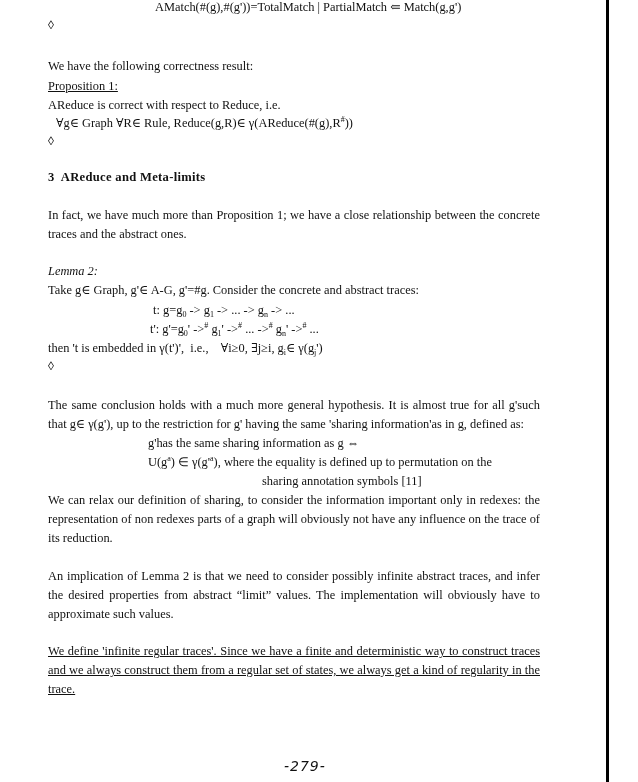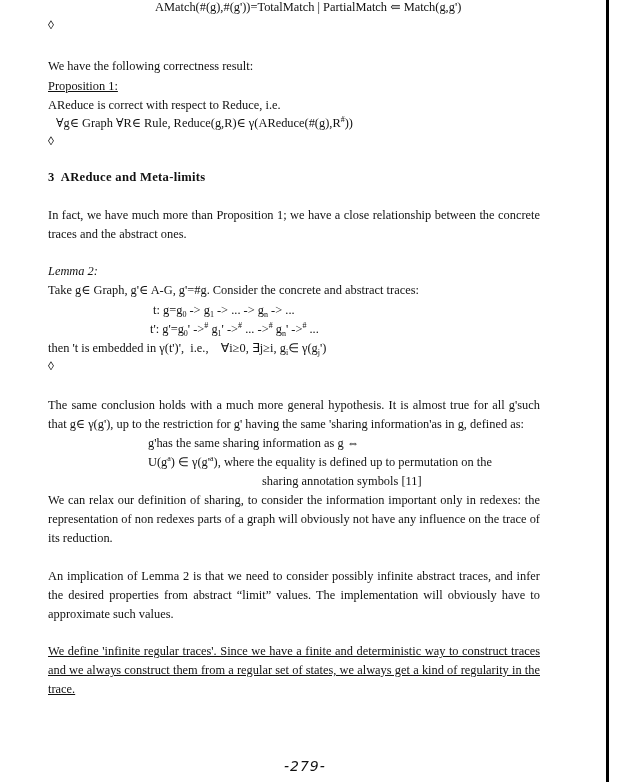--- a/index.html
+++ b/index.html
@@ -36,21 +36,21 @@
   <span>3</span>&nbsp;
   <span>AReduce and Meta-limits</span>
 </div>
 
 <div class="just" style="top:206px;">In fact, we have much more than Proposition 1; we have a close relationship between the concrete traces and the abstract ones.</div>
 
 <div class="line italic" style="left:48px; top:262px;">Lemma 2:</div>
 <div class="line" style="left:48px; top:281px;">Take g∈ Graph,  g'∈ A-G, g'=#g. Consider the concrete and abstract traces:</div>
 <div class="line" style="left:153px; top:301px;">t: g=g<sub>0</sub> -&gt; g<sub>1</sub> -&gt; ... -&gt; g<sub>n</sub> -&gt; ...</div>
 <div class="line" style="left:150px; top:320px;">t': g'=g<sub>0</sub>' -&gt;<sup>#</sup> g<sub>1</sub>' -&gt;<sup>#</sup> ... -&gt;<sup>#</sup> g<sub>n</sub>' -&gt;<sup>#</sup> ...</div>
-<div class="line" style="left:48px; top:339px;font-family:Liberation Serif, serif;">then 't is embedded in γ(t')',&nbsp; i.e.,&nbsp;&nbsp;&nbsp; ∀i≥0, ∃j≥i, g<sub>i</sub>∈ γ(g<sub>j</sub>')</div>
+<div class="line" style="left:48px; top:339px;">then 't is embedded in γ(t')',&nbsp; i.e.,&nbsp;&nbsp;&nbsp; ∀i≥0, ∃j≥i, g<sub>i</sub>∈ γ(g<sub>j</sub>')</div>
 <div class="line diamond" style="left:48px; top:357px;">◊</div>
 
 <div class="just" style="top:396px;">The same conclusion holds with a much more general hypothesis. It is almost true for all g'such that g∈ γ(g'), up to the restriction for g' having the same 'sharing information'as in g, defined as:</div>
 <div class="line" style="left:148px; top:434px;text-align:center;">g'has the same sharing information as g ⇔</div>
 <div class="line" style="left:148px; top:453px;font-family:Liberation Serif, serif;">U(g<sup>a</sup>) ∈ γ(g'<sup>a</sup>), where the equality is defined up to permutation on the</div>
 <div class="line" style="left:262px; top:472px;">sharing annotation symbols [11]</div>
 
 <div class="just" style="top:491px;">We can relax our definition of sharing, to consider the information important only in redexes: the representation of non redexes parts of a graph will obviously not have any influence on the trace of its reduction.</div>
 
 <div class="just" style="top:567px;">An implication of Lemma 2 is that we need to consider possibly infinite abstract traces, and infer the desired properties from abstract “limit” values. The implementation will obviously have to approximate such values.</div>

